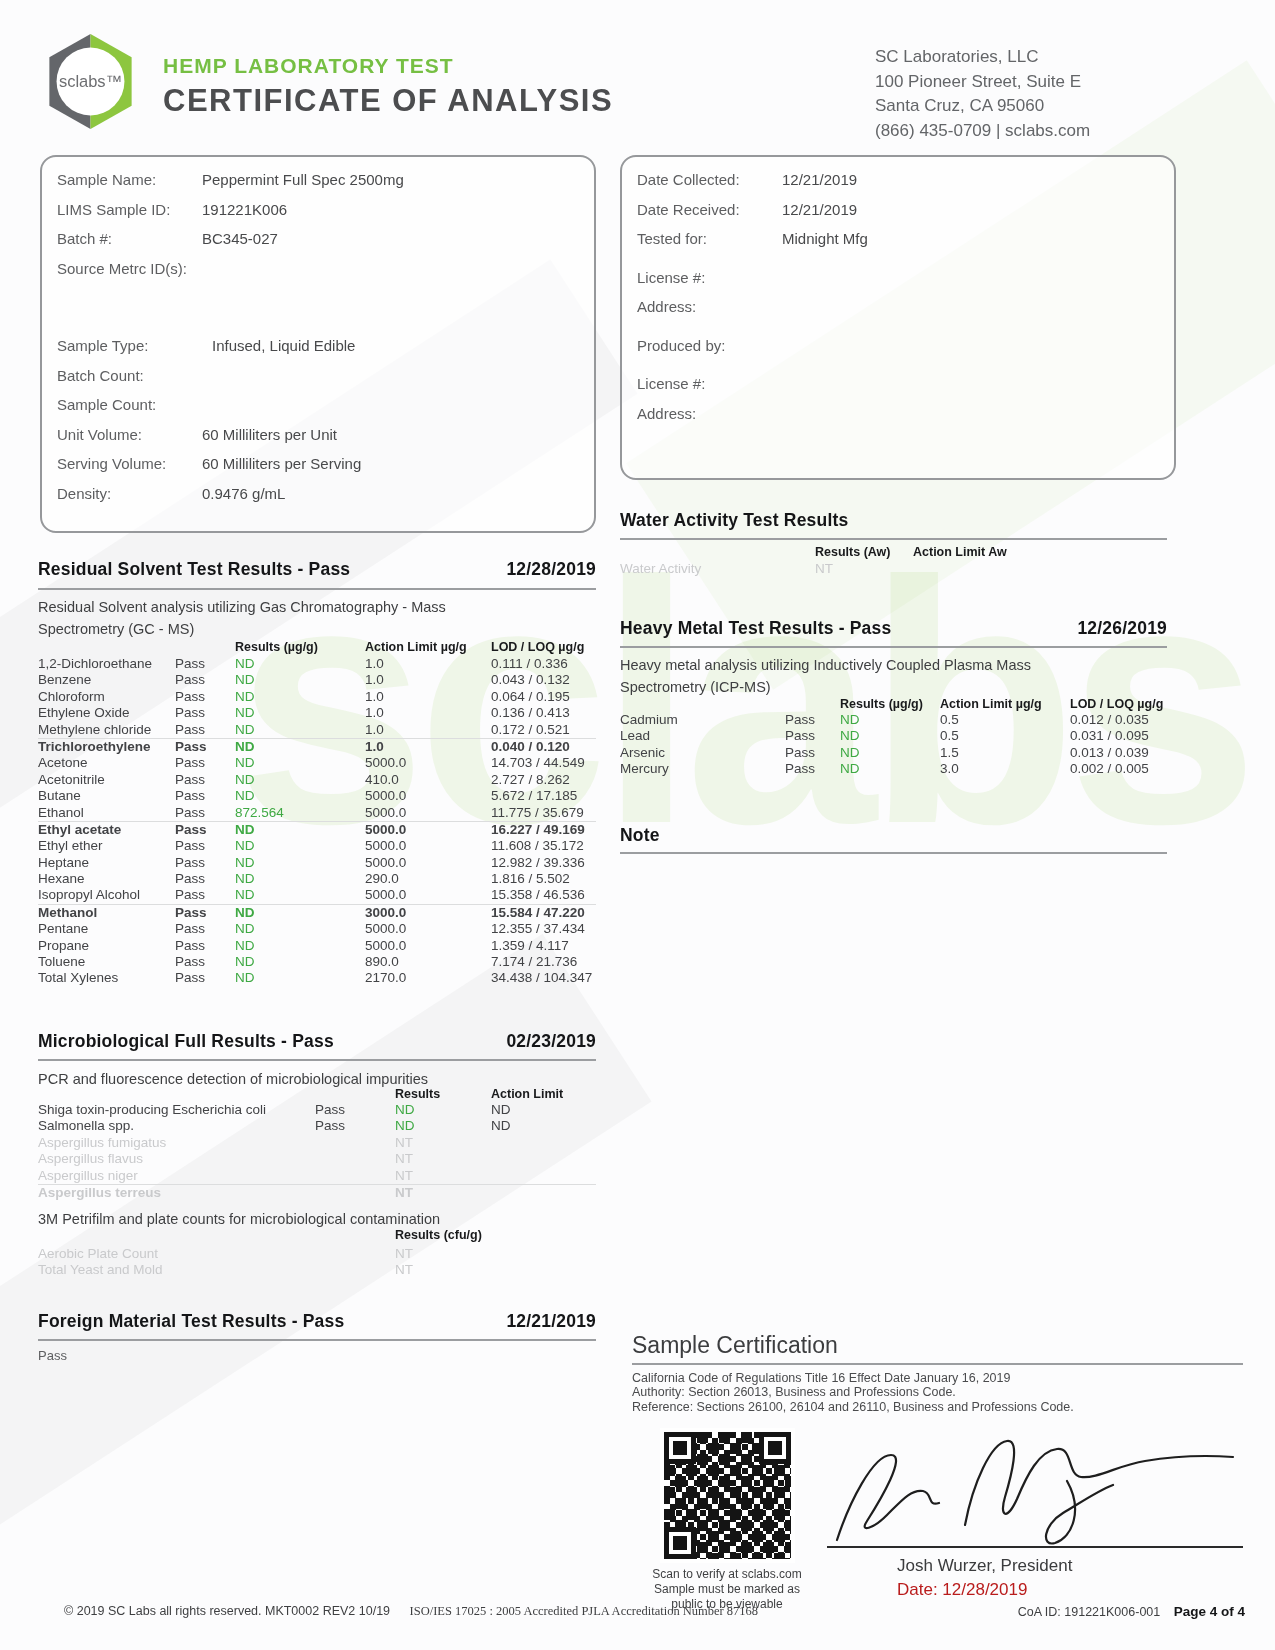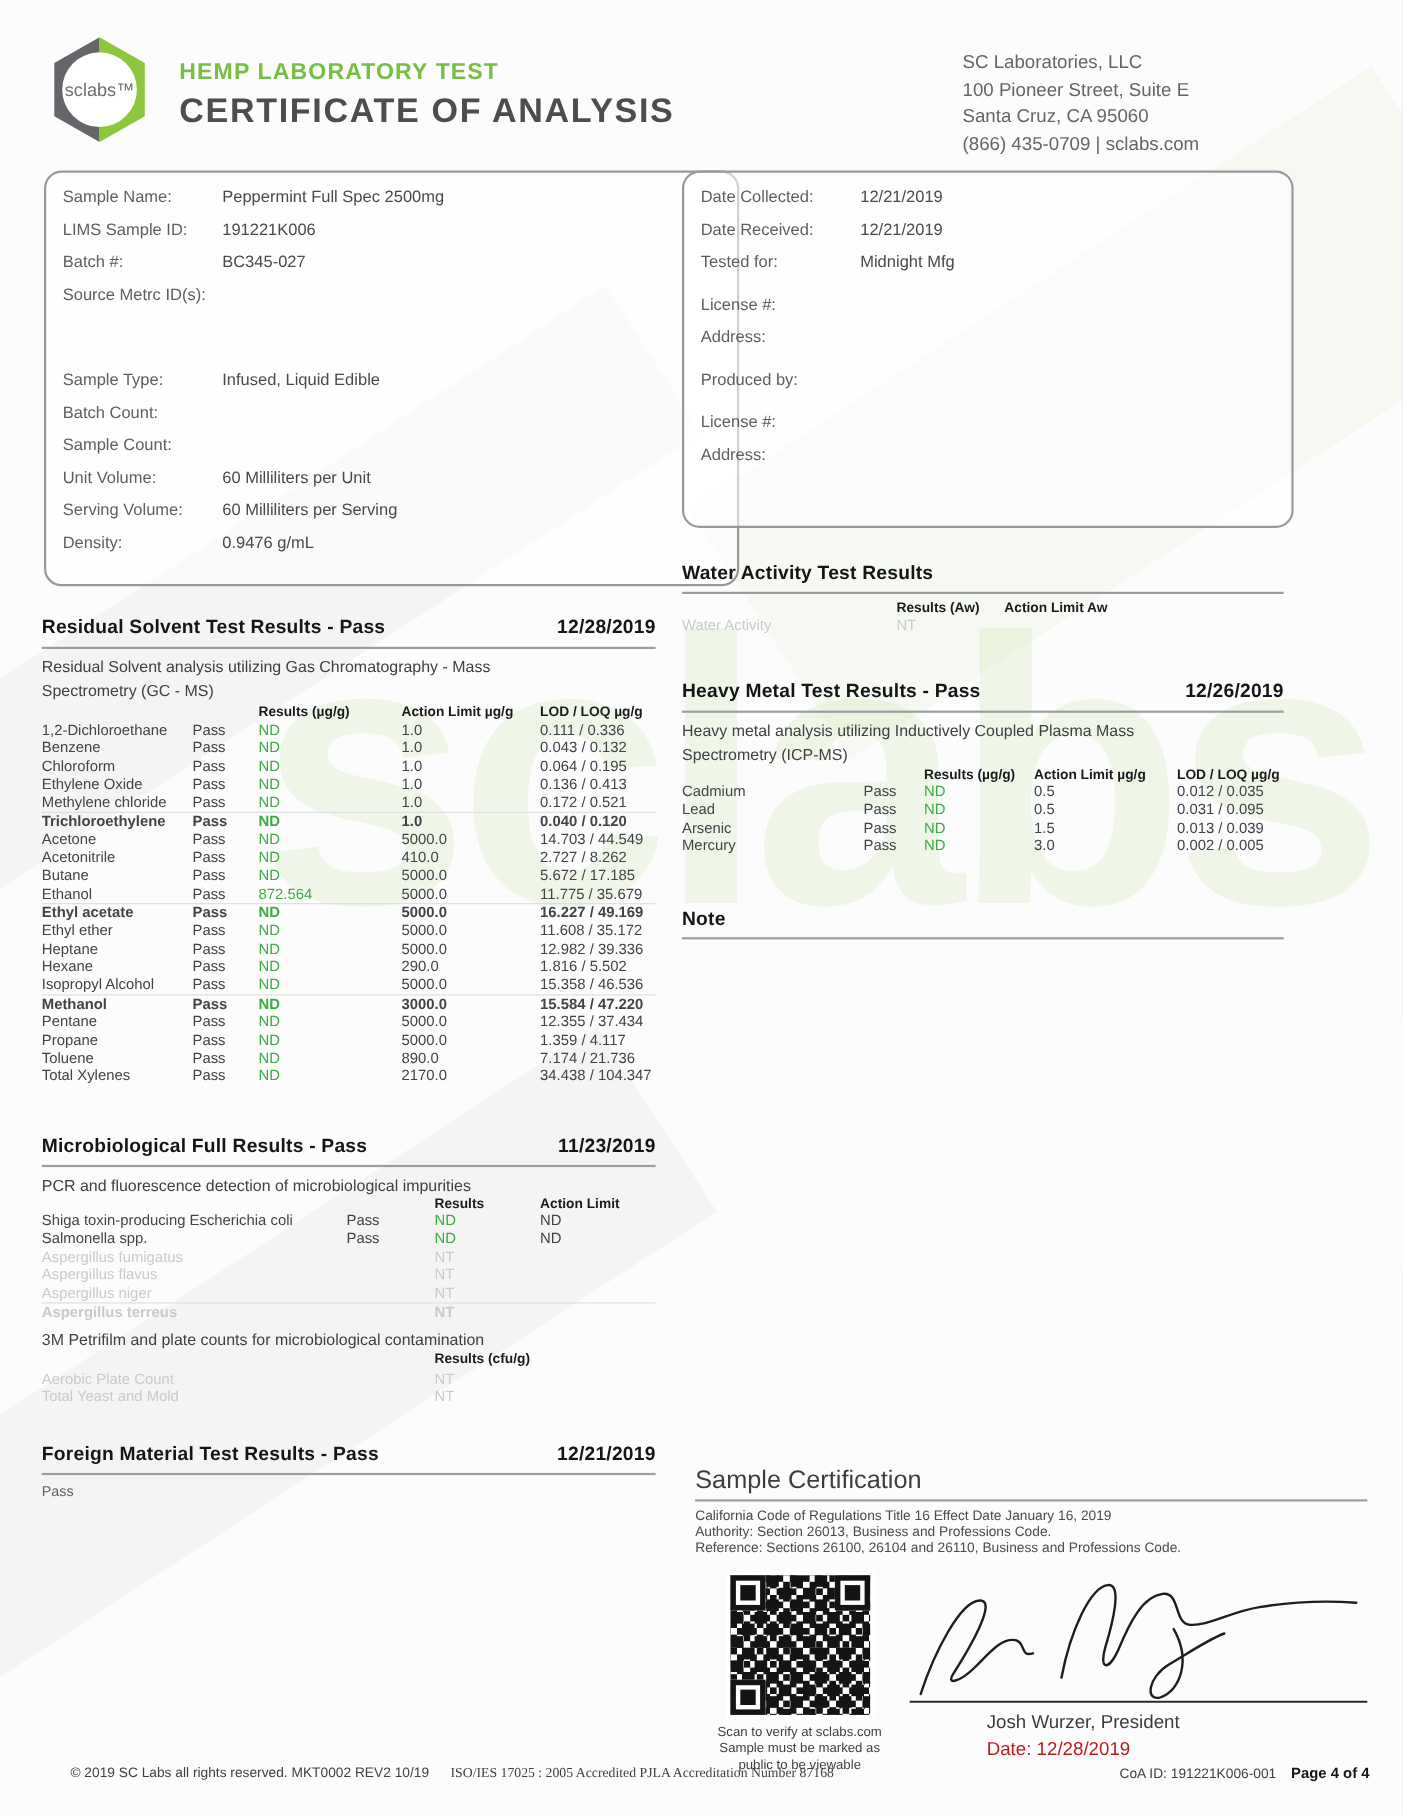--- a/index.html
+++ b/index.html
@@ -19,21 +19,21 @@
   .logo{left:42px;top:33px;width:97px;height:97px;}
   .brand{left:163px;top:54px;}
   .brand-sub{font-size:21px;font-weight:bold;letter-spacing:1px;color:#76bf43;}
   .brand-main{font-size:31px;font-weight:bold;letter-spacing:1.5px;color:#4c4d4f;margin-top:5px;}
   .company{left:875px;top:45px;}
   .company div{font-size:17px;color:#636568;line-height:24.5px;}
 
   
   .box{position:absolute;border:2px solid #96989b;border-radius:16px;
        padding:14px 10px 0 15px;box-sizing:border-box;background:rgba(255,255,255,0.55);}
-  .box1{left:40px;top:155px;width:632px;height:378px;}
+  .box1{left:40px;top:155px;width:556px;height:378px;}
   .box2{left:620px;top:155px;width:556px;height:325px;}
   .kv{display:flex;height:29.5px;font-size:15px;}
   .kv-l{width:145px;flex:none;color:#5d5e60;}
   .kv-v{color:#48494b;}
 
   
   .lcolw{width:558px;} .rcolw{width:547px;}
   .sec-head{position:absolute;height:22px;}
   .sec-title,.sec-date{font-size:17.5px;font-weight:bold;color:#141517;letter-spacing:0.2px;}
   .sec-date{position:absolute;right:0;top:0;}
@@ -119,21 +119,21 @@
         <span class="kv-v">191221K006</span>
       </div>
       <div class="kv">
         <span class="kv-l">Batch #:</span>
         <span class="kv-v">BC345-027</span>
       </div>
       <div class="kv">
         <span class="kv-l">Source Metrc ID(s):</span>
         <span class="kv-v"></span>
       </div>
-      <div class="kv" style="margin-top: 48px;">
+      <div class="kv" style="margin-top: 48px; gap: 10px;">
         <span class="kv-l">Sample Type:</span>
         <span class="kv-v">Infused, Liquid Edible</span>
       </div>
       <div class="kv">
         <span class="kv-l">Batch Count:</span>
         <span class="kv-v"></span>
       </div>
       <div class="kv">
         <span class="kv-l">Sample Count:</span>
         <span class="kv-v"></span>
@@ -337,21 +337,21 @@
         <span class="tc">Total Xylenes</span>
         <span class="tc">Pass</span>
         <span class="tc green">ND</span>
         <span class="tc">2170.0</span>
         <span class="tc">34.438 / 104.347</span>
       </div>
     </div>
 
   <div class="sec-head lcolw" style="left:38px;top:1031px;">
     <span class="sec-title">Microbiological Full Results - Pass</span>
-    <span class="sec-date">11/23/2019</span>
+    <span class="sec-date">02/23/2019</span>
   </div>
   <div class="rule" style="left:38px;top:1059px;width:558px;"></div>
   <div class="method" style="left:38px;top:1069px;width:540px;">PCR and fluorescence detection of microbiological impurities</div>
   <div class="abs trow pcr-row thead" style="left:38px;top:1087px;width:558px;">
     <span class="tc"></span>
     <span class="tc"></span>
     <span class="tc th">Results</span>
     <span class="tc th">Action Limit</span>
   </div>
   <div class="abs" id="pcr-rows" style="left:38px;top:1102px;width:558px;">

